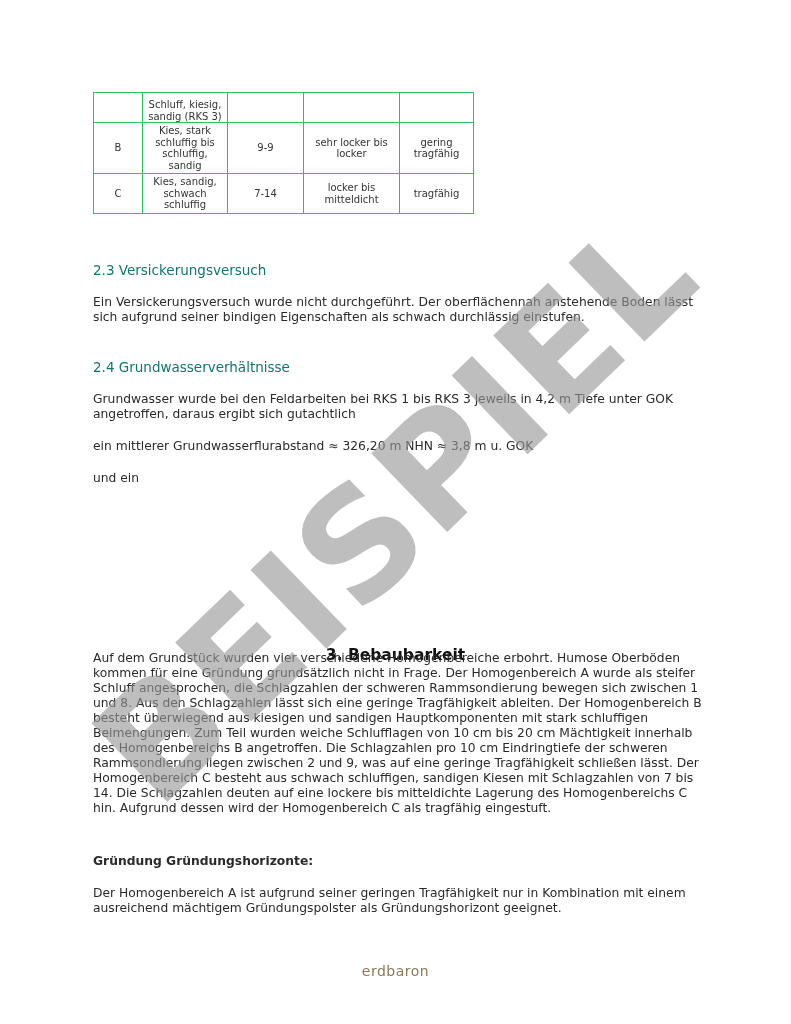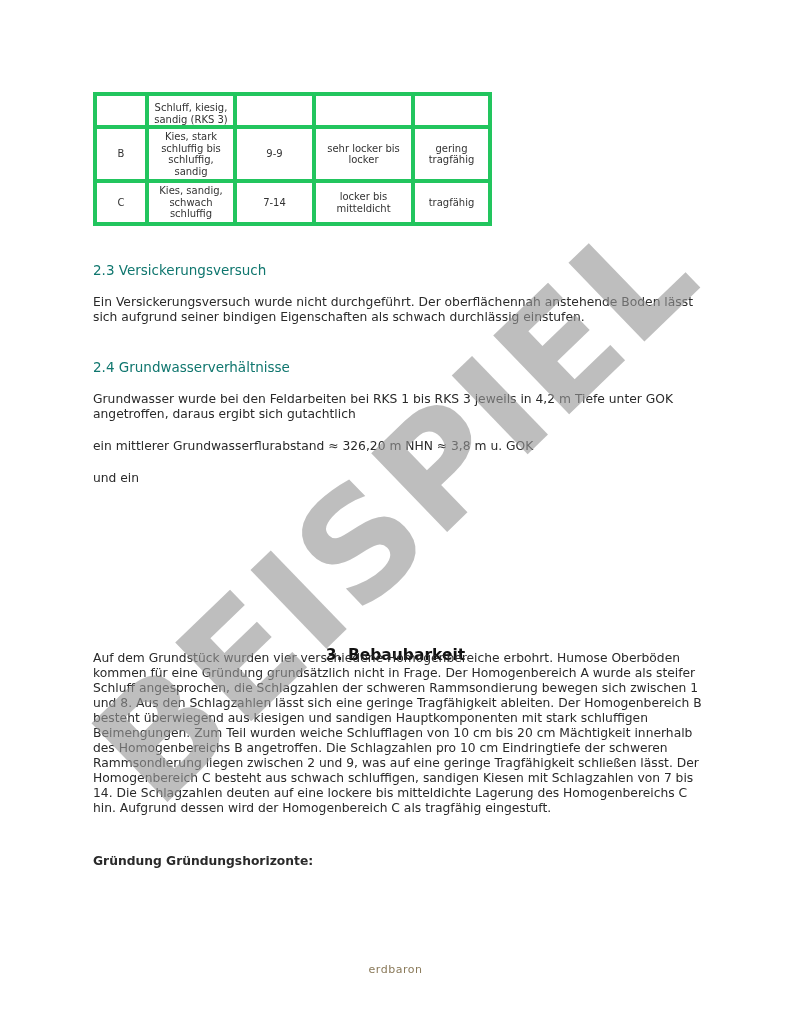--- a/index.html
+++ b/index.html
@@ -2,21 +2,21 @@
 <html><head>
 <meta charset="utf-8">
 <style>
   html, body { margin:0; padding:0; background:#ffffff; }
   body { width:791px; height:1024px; position:relative; overflow:hidden;
          font-family:"DejaVu Sans", sans-serif; color:#2a2a2a; }
   .page { position:absolute; left:0; top:0; width:791px; height:1024px; }
 
   table.soil { position:absolute; left:93px; top:92px; border-collapse:collapse;
                font-size:10px; line-height:11.5px; color:#333; }
-  table.soil td { border:4px solid #22c55e; text-align:center; vertical-align:middle; padding:0 2px; }
+  table.soil td { border:1px solid #22c55e; text-align:center; vertical-align:middle; padding:0 2px; }
   table.soil td.c0 { width:44px; }
   table.soil td.c1 { width:80px; }
   table.soil td.c2 { width:71px; }
   table.soil td.c3 { width:91px; }
   table.soil td.c4 { width:69px; }
   tr.r0 td { height:29px; vertical-align:bottom; }
   tr.r1 td { height:50px; }
   tr.r2 td { height:39px; }
 
   .h2 { position:absolute; left:93px; font-size:13.5px; color:#0f766e; }
@@ -24,21 +24,21 @@
   .bold { font-weight:bold; }
   .h1 { position:absolute; left:0; width:791px; text-align:center; top:612px;
         font-size:15.5px; font-weight:bold; color:#111;margin-top:34px; }
 
   .watermark { position:absolute; left:395px; top:510px; transform:translate(-50%,-50%) rotate(-44deg);
                font-family:"DejaVu Sans", sans-serif; font-weight:bold; font-size:150px;
                letter-spacing:2px; color:rgba(150,150,150,0.62); white-space:nowrap;
                pointer-events:none; }
 
   .footer-logo { position:absolute; left:0; width:791px; top:963px; text-align:center;
-                 font-size:11px; letter-spacing:0.5px; color:#8a7a5a; }
+                 font-size:14px; letter-spacing:0.5px; color:#8a7a5a; }
 </style>
 </head>
 <body>
 
 <div class="page">
 
   <table class="soil">
     <tbody>
         <tr class="r0">
       <td class="c0"></td>
@@ -68,17 +68,18 @@
   <div class="p" style="top:295px;">Ein Versickerungsversuch wurde nicht durchgeführt. Der oberflächennah anstehende Boden lässt sich aufgrund seiner bindigen Eigenschaften als schwach durchlässig einstufen.</div>
 
   <div class="h2" style="top:359px;">2.4 Grundwasserverhältnisse</div>
   <div class="p" style="top:392px;">Grundwasser wurde bei den Feldarbeiten bei RKS 1 bis RKS 3 jeweils in 4,2 m Tiefe unter GOK angetroffen, daraus ergibt sich gutachtlich</div>
   <div class="p" style="top:439px;">ein mittlerer Grundwasserflurabstand ≈ 326,20 m NHN ≈ 3,8 m u. GOK</div>
   <div class="p" style="top:471px;">und ein</div>
 
   <div class="h1">3. Bebaubarkeit</div>
   <div class="p" style="top:651px;">Auf dem Grundstück wurden vier verschiedene Homogenbereiche erbohrt. Humose Oberböden kommen für eine Gründung grundsätzlich nicht in Frage. Der Homogenbereich A wurde als steifer Schluff angesprochen, die Schlagzahlen der schweren Rammsondierung bewegen sich zwischen 1 und 8. Aus den Schlagzahlen lässt sich eine geringe Tragfähigkeit ableiten. Der Homogenbereich B besteht überwiegend aus kiesigen und sandigen Hauptkomponenten mit stark schluffigen Beimengungen. Zum Teil wurden weiche Schlufflagen von 10 cm bis 20 cm Mächtigkeit innerhalb des Homogenbereichs B angetroffen. Die Schlagzahlen pro 10 cm Eindringtiefe der schweren Rammsondierung liegen zwischen 2 und 9, was auf eine geringe Tragfähigkeit schließen lässt. Der Homogenbereich C besteht aus schwach schluffigen, sandigen Kiesen mit Schlagzahlen von 7 bis 14. Die Schlagzahlen deuten auf eine lockere bis mitteldichte Lagerung des Homogenbereichs C hin. Aufgrund dessen wird der Homogenbereich C als tragfähig eingestuft.</div>
   <div class="p bold" style="top:854px;">Gründung Gründungshorizonte:</div>
+  <div class="p" style="top:886px;">Der Homogenbereich A ist aufgrund seiner geringen Tragfähigkeit nur in Kombination mit einem ausreichend mächtigem Gründungspolster als Gründungshorizont geeignet.</div>
 
   <div class="watermark">BEISPIEL</div>
 
   <div class="footer-logo">erdbaron</div>
 </div>
 
 </body></html>

